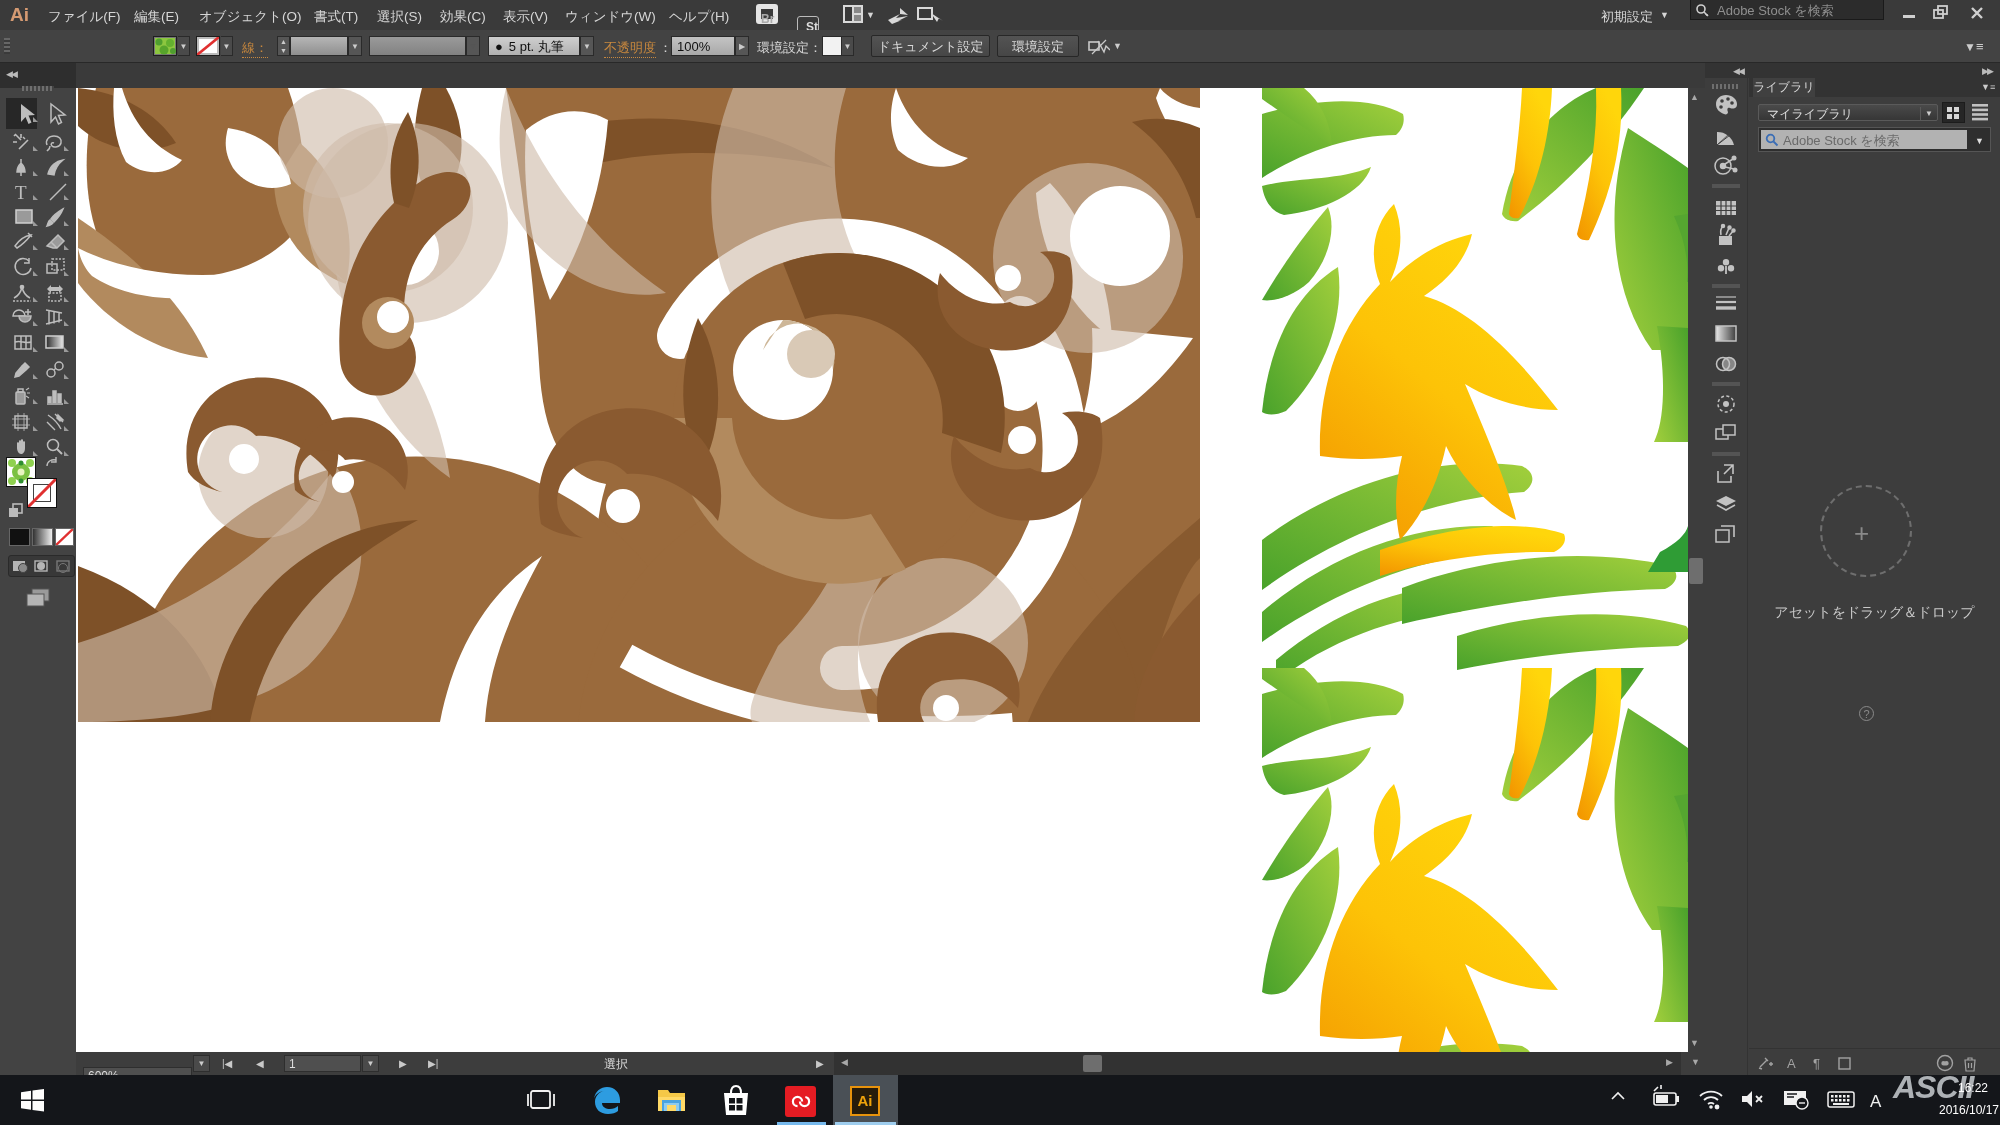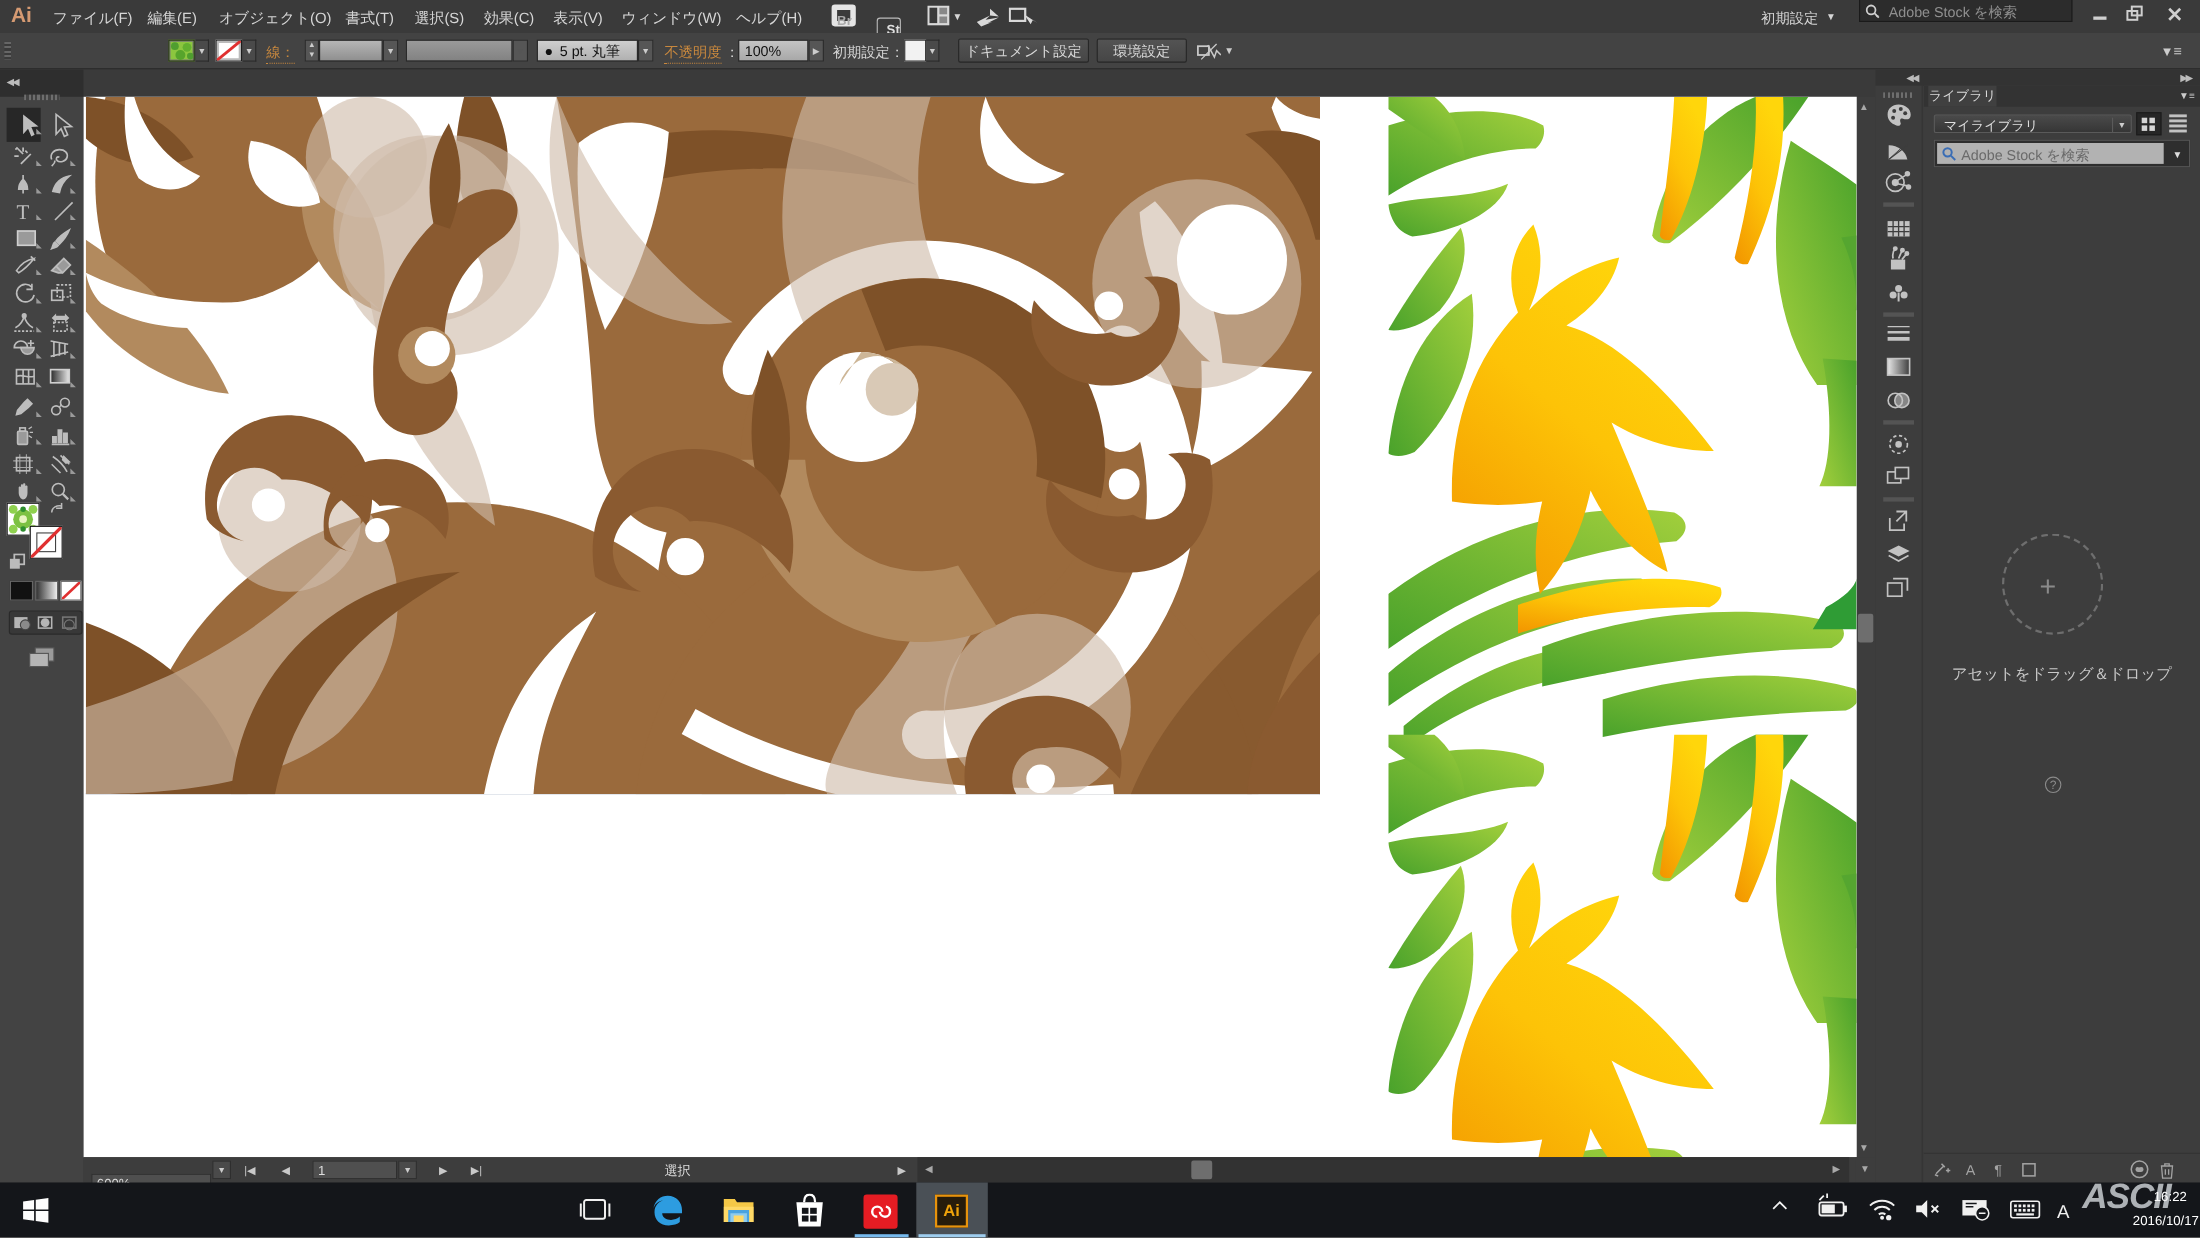--- a/index.html
+++ b/index.html
@@ -123,21 +123,21 @@
     <div class="abs ddbox" style="left:466px; top:6px; color:#555;">▼</div>
 
     <div class="abs" style="left:488px; top:6px; width:92px; height:20px; background:linear-gradient(180deg,#cfcfcf,#b0b0b0); border:1px solid #2a2a2a; color:#111; font-size:13px; line-height:19px;">
       <span style="margin-left:6px;">●</span><span style="margin-left:6px;">5 pt. 丸筆</span>
     </div>
     <div class="abs ddbox" style="left:580px; top:6px;">▼</div>
     <span class="abs" style="left:604px; top:9px; font-size:13px; color:#c8883e; border-bottom:1px dotted #c8883e;">不透明度</span>
     <span class="abs" style="left:659px; top:9px; font-size:13px;">：</span>
     <div class="abs" style="left:671px; top:6px; width:64px; height:20px; background:linear-gradient(180deg,#c4c4c4,#a8a8a8); border:1px solid #2a2a2a; color:#111; font-size:13px; line-height:19px; padding-left:5px;">100%</div>
     <div class="abs ddbox" style="left:735px; top:6px;">▶</div>
-    <span class="abs" style="left:757px; top:9px; font-size:13px;">初期設定：</span>
+    <span class="abs" style="left:757px; top:9px; font-size:13px;">環境設定：</span>
     <div class="abs" style="left:822px; top:6px; width:20px; height:20px; background:#f2f2f2; border:1px solid #2a2a2a;"></div>
     <span class="abs dd" style="left:842px; top:6px;">▼</span>
     <div class="abs btn" style="left:871px; top:5px; width:119px;">ドキュメント設定</div>
     <div class="abs btn" style="left:997px; top:5px; width:82px;">環境設定</div>
 
     <svg class="abs" style="left:1088px; top:8px;" width="22" height="18" viewBox="0 0 22 18">
       <rect x="1" y="4" width="10" height="8" fill="none" stroke="#c9c9c9" stroke-width="1.6"></rect>
       <path d="M10 3 L16 14 L18 8 L22 12" fill="none" stroke="#c9c9c9" stroke-width="1.4"></path>
       <line x1="4" y1="16" x2="18" y2="2" stroke="#c9c9c9" stroke-width="1.2"></line>
     </svg>

